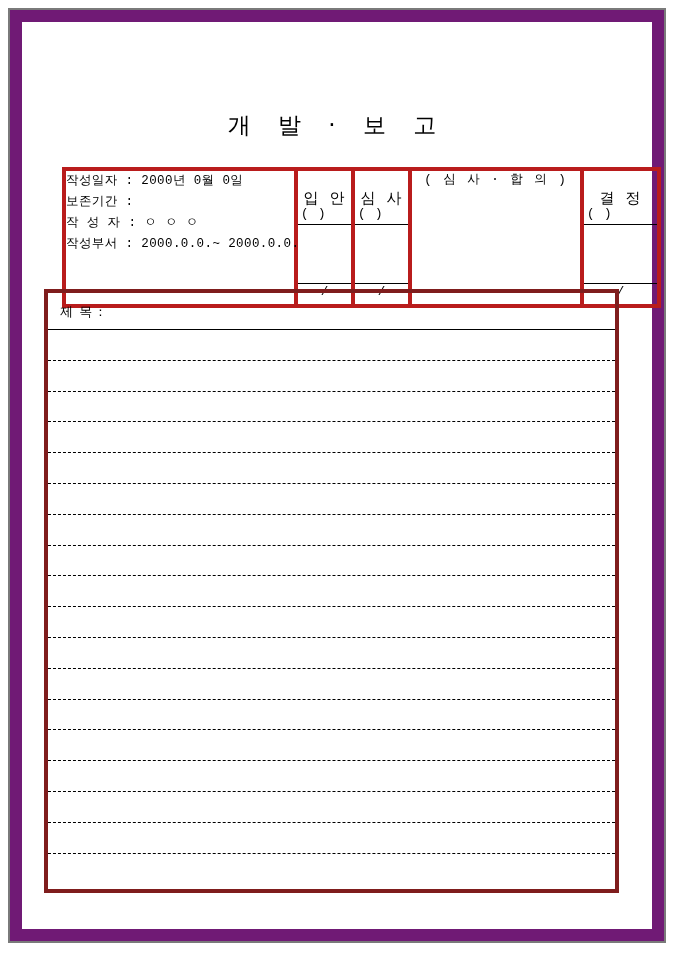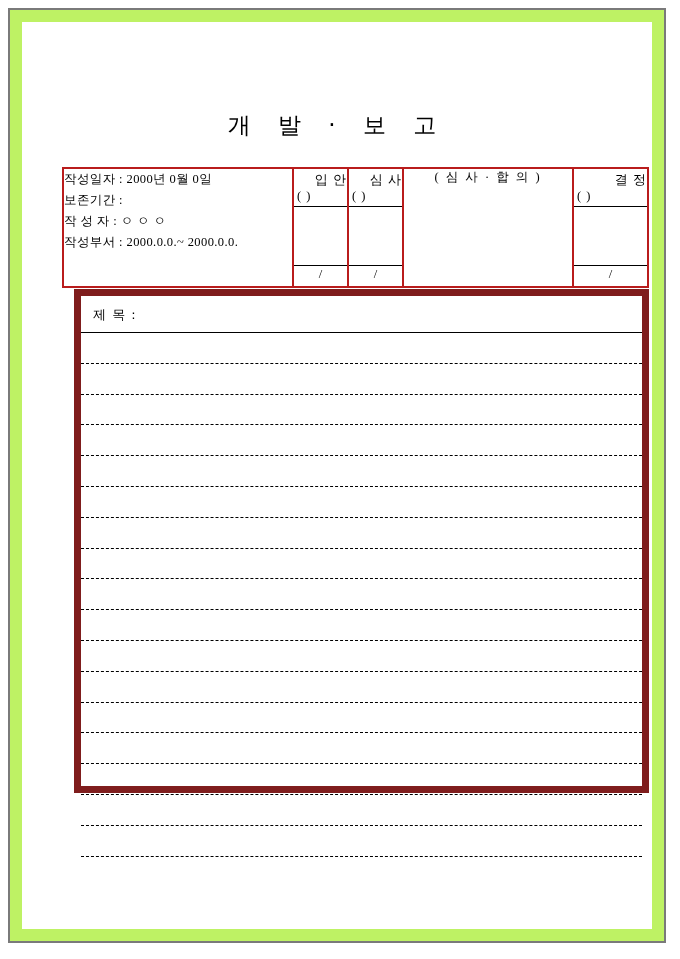--- a/index.html
+++ b/index.html
@@ -13,21 +13,21 @@
     font-family: "Liberation Sans", sans-serif;
     color: #000000;
   }
   .page-frame {
     position: absolute;
     left: 8px;
     top: 8px;
     width: 658px;
     height: 935px;
     border: 2px solid #7a7a7a;
-    background: #bef264;
+    background: #701a75;
     box-sizing: border-box;
   }
   .sheet {
     position: absolute;
     left: 12px;
     top: 12px;
     width: 630px;
     height: 907px;
     background: #ffffff;
     box-sizing: border-box;
@@ -48,43 +48,44 @@
   
   .header-table {
     position: absolute;
     left: 40px;
     top: 145px;
     width: 575px;
     border-collapse: collapse;
     table-layout: fixed;
   }
   .header-table td {
-    border: 2px solid #b91c1c;
+    border: 4px solid #b91c1c;
     padding: 0;
     vertical-align: top;
     font-size: 12.5px;
-    font-family: Liberation Serif, serif;
+    font-family: Liberation Mono, monospace;
   }
 
   .meta-cell {
     padding: 8px 0 6px 10px;
     line-height: 21px;
     height: 94px;
   }
   .meta-line {
     white-space: nowrap;
     letter-spacing: 0.4px;
   }
 
   .approval-head {
-    text-align: right;
-    font-size: 13px;
+    text-align: center;
+    font-size: 15px;
     padding: 2px 0 0 0;
     height: 17px;
     letter-spacing: 1px;
+    margin-top: 16px;
   }
   .approval-paren {
     text-align: left;
     font-size: 12.5px;
     padding: 1px 0 0 3px;
     height: 17px;
     letter-spacing: 1px;
   }
   .approval-box {
     height: 58px;
@@ -103,25 +104,25 @@
     letter-spacing: 2px;
     padding-top: 22px;
   }
   .divline {
     border-top: 1px solid #000000;
   }
 
   
   .body-box {
     position: absolute;
-    left: 52px;
+    left: 22px;
     top: 267px;
     width: 575px;
-    height: 504px;
-    border: 7px solid #7f1d1d;
+    height: 604px;
+    border: 4px solid #7f1d1d;
     box-sizing: border-box;
   }
   .subject-row {
     height: 37px;
     border-bottom: 1px solid #000000;
     box-sizing: border-box;
     padding: 10px 0 0 12px;
     font-size: 13px;
     font-family: "DejaVu Sans", sans-serif;
     letter-spacing: 1px;

